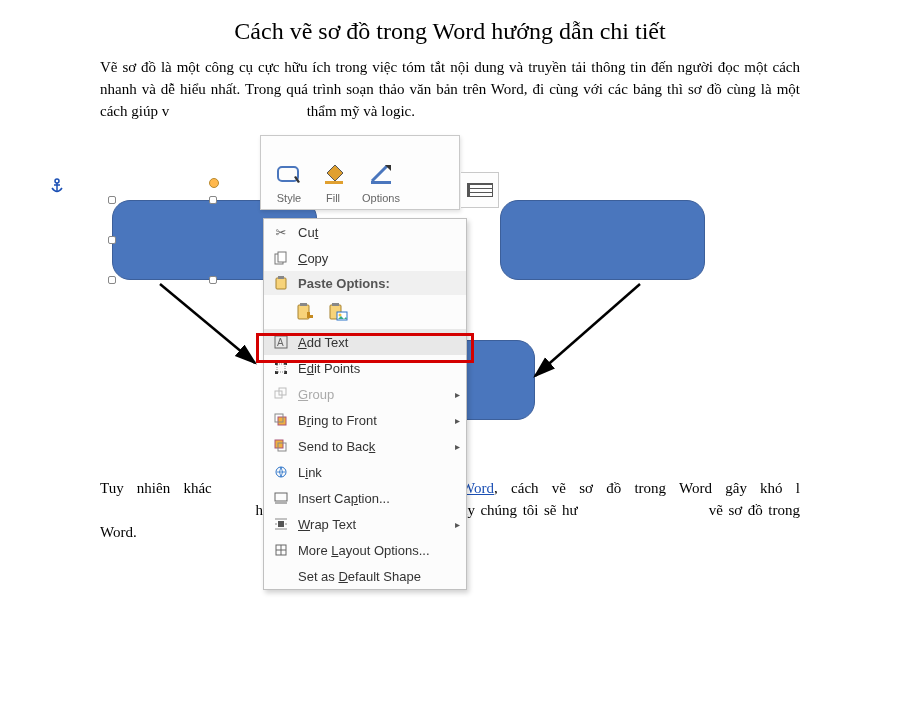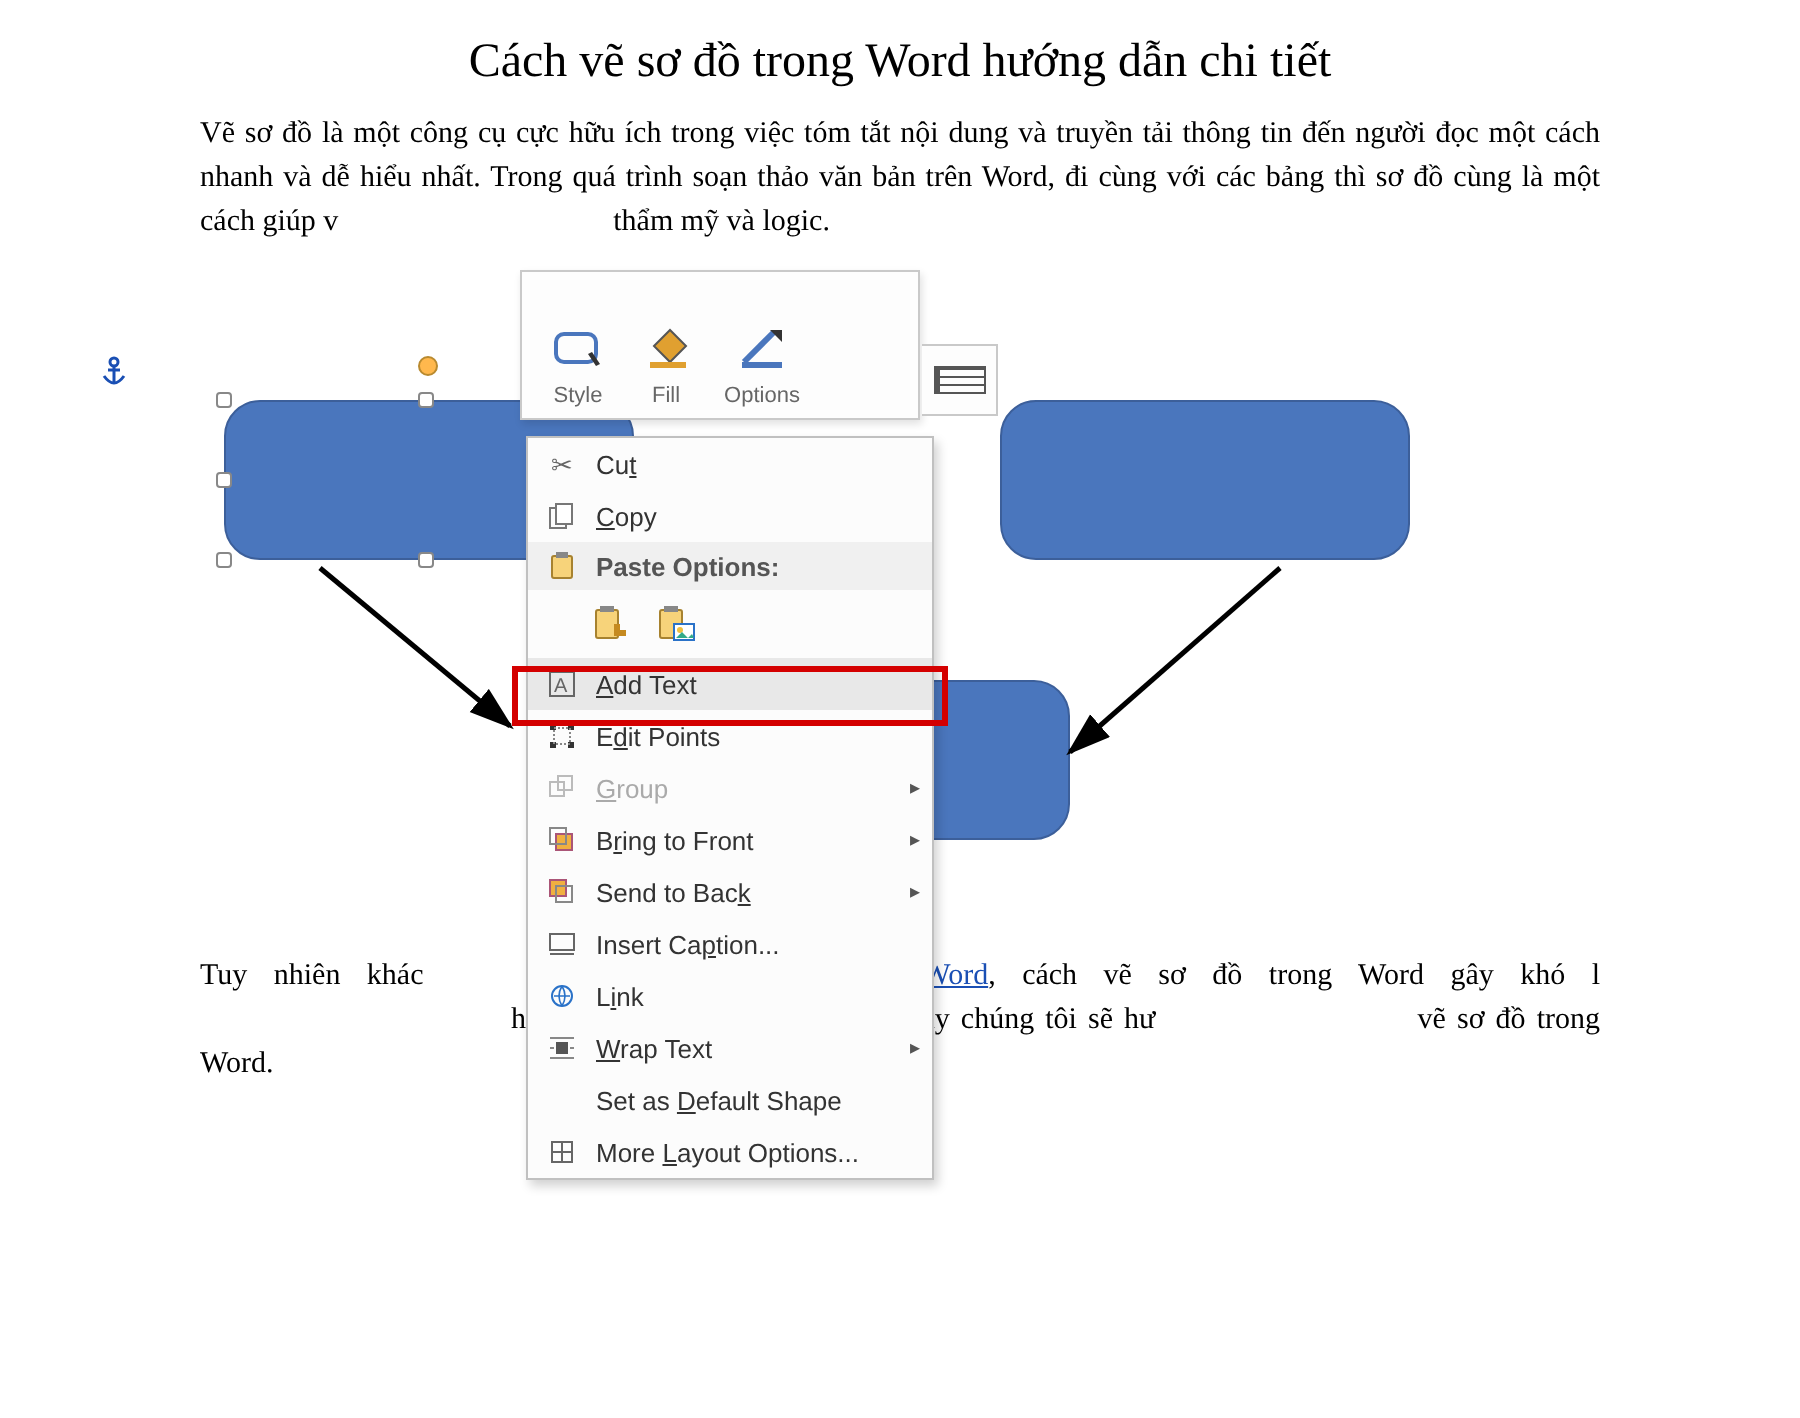--- a/index.html
+++ b/index.html
@@ -387,59 +387,59 @@
           <rect x="1" y="1" width="8" height="8" fill="#f0b040" stroke="#a57"></rect>
           <rect x="4" y="4" width="8" height="8" fill="none" stroke="#888"></rect>
         </svg>
     </span>
     <span class="ctx-label">Send to Bac<u>k</u></span>
     <span class="ctx-arrow">▸</span>
   </div>
   <div class="ctx-item">
     <span class="ctx-icon">
       <svg width="14" height="14">
+          <circle cx="7" cy="7" r="5" fill="none" stroke="#2a72c8"></circle>
+          <path d="M3 7 h8 M7 2 q3 5 0 10 M7 2 q-3 5 0 10" stroke="#2a72c8" fill="none" stroke-width="0.8"></path>
+        </svg>
+    </span>
+    <span class="ctx-label">L<u>i</u>nk</span>
+  </div>
+  <div class="ctx-item">
+    <span class="ctx-icon">
+      <svg width="14" height="14">
           <rect x="1" y="2" width="12" height="8" fill="none" stroke="#666"></rect>
           <line x1="1" y1="12" x2="13" y2="12" stroke="#666"></line>
         </svg>
     </span>
     <span class="ctx-label">Insert Ca<u>p</u>tion...</span>
-  </div>
-  <div class="ctx-item">
-    <span class="ctx-icon">
-      <svg width="14" height="14">
-          <circle cx="7" cy="7" r="5" fill="none" stroke="#2a72c8"></circle>
-          <path d="M3 7 h8 M7 2 q3 5 0 10 M7 2 q-3 5 0 10" stroke="#2a72c8" fill="none" stroke-width="0.8"></path>
-        </svg>
-    </span>
-    <span class="ctx-label">L<u>i</u>nk</span>
   </div>
   <div class="ctx-item">
     <span class="ctx-icon">
       <svg width="14" height="14">
           <rect x="4" y="4" width="6" height="6" fill="#555"></rect>
           <g stroke="#888">
             <line x1="1" y1="2" x2="13" y2="2"></line>
             <line x1="1" y1="7" x2="3" y2="7"></line>
             <line x1="11" y1="7" x2="13" y2="7"></line>
             <line x1="1" y1="12" x2="13" y2="12"></line>
           </g>
         </svg>
     </span>
     <span class="ctx-label"><u>W</u>rap Text</span>
     <span class="ctx-arrow">▸</span>
   </div>
   <div class="ctx-item">
-    <span class="ctx-icon"></span>
-    <span class="ctx-label">Set as <u>D</u>efault Shape</span>
-  </div>
-  <div class="ctx-item">
     <span class="ctx-icon">
       <svg width="14" height="14">
           <rect x="2" y="2" width="10" height="10" fill="none" stroke="#666"></rect>
           <line x1="2" y1="7" x2="12" y2="7" stroke="#666"></line>
           <line x1="7" y1="2" x2="7" y2="12" stroke="#666"></line>
         </svg>
     </span>
     <span class="ctx-label">More <u>L</u>ayout Options...</span>
   </div>
+  <div class="ctx-item">
+    <span class="ctx-icon"></span>
+    <span class="ctx-label">Set as <u>D</u>efault Shape</span>
+  </div>
 </div>
 
 <div class="highlight-box" style="left:256px;top:333px;width:218px;height:30px;"></div>
 
 </body></html>

